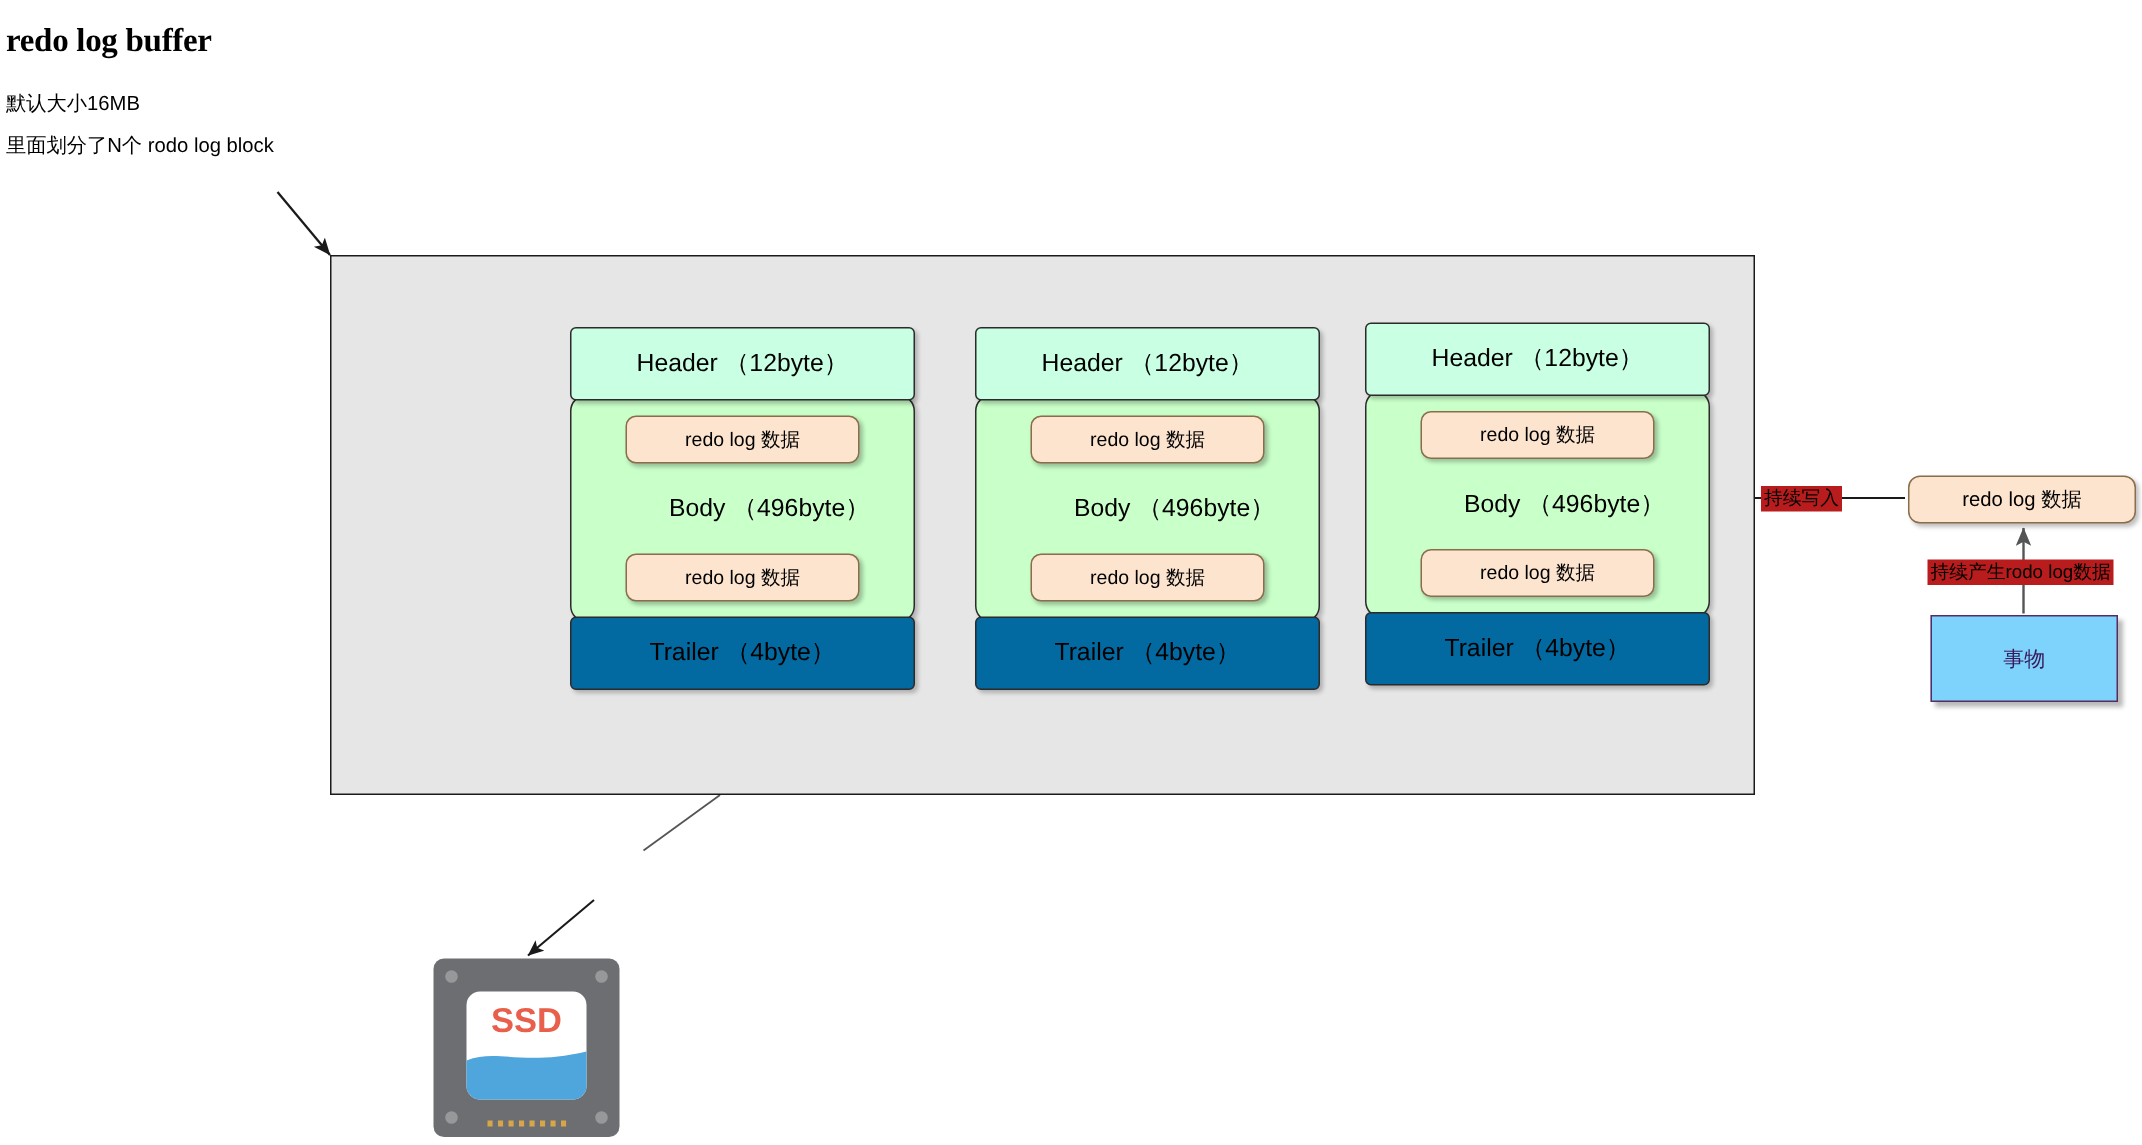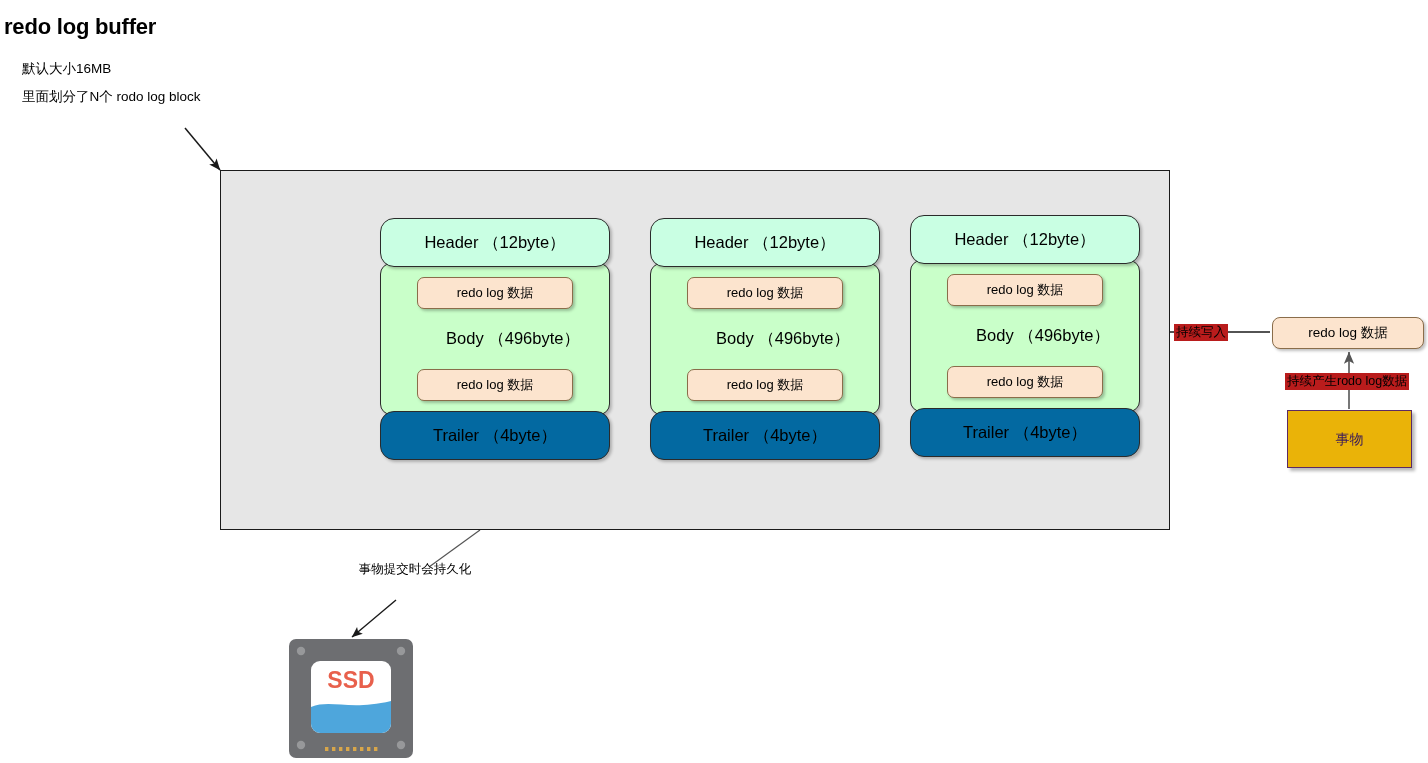--- a/index.html
+++ b/index.html
@@ -17,25 +17,25 @@
   }
   .abs { position: absolute; }
 
   
   #page-title {
     left: 4px; top: 14px;
     font-size: 22px;
     font-weight: bold;
     letter-spacing: -0.2px;
     white-space: nowrap;
+    font-family: Liberation Serif, serif;
   }
   .note {
     font-size: 13.5px;
     white-space: nowrap;
-    margin-left: 18px;
   }
   #note-1 { left: 4px; top: 60px; }
   #note-2 { left: 4px; top: 88px; text-align: right; }
 
   
   #connectors {
     left: 0; top: 0;
     width: 1428px; height: 763px;
     pointer-events: none;
   }
@@ -58,21 +58,21 @@
   #log-block-2 { left: 910px; top: 215px; }
 
   .block-header, .block-trailer {
     box-sizing: border-box;
     width: 100%;
     height: 49px;
     line-height: 47px;
     text-align: center;
     font-size: 16.5px;
     border: 1.3px solid #2b2b2b;
-    border-radius: 14px;
+    border-radius: 4px;
     box-shadow: 2px 2px 3px rgba(0,0,0,0.24);
     position: relative;
     z-index: 2;
   }
   .block-header {
     background: #c9ffe3;
   }
   .block-trailer {
     background: #0369a1;
   }
@@ -126,21 +126,21 @@
     box-shadow: 2px 2px 3px rgba(0,0,0,0.25);
   }
   #transaction-box {
     left: 1287px; top: 410px;
     width: 125px; height: 58px;
     box-sizing: border-box;
     line-height: 56px;
     text-align: center;
     font-size: 14px;
     color: #3a1a5a;
-    background: #eab308;
+    background: #7dd3fc;
     border: 1.3px solid #5b2a63;
     box-shadow: 3px 3px 3px rgba(0,0,0,0.28);
   }
   .edge-label {
     font-size: 12.5px;
     white-space: nowrap;
     background: #b91c1c;
     padding: 0 2px;
   }
   #label-continuous-write { left: 1174px; top: 324px; }
@@ -221,21 +221,20 @@
   </div>
   <div class="block-trailer">Trailer （4byte）</div>
 </div>
 
 <div class="abs edge-label" id="label-continuous-write">持续写入</div>
 <div class="abs" id="incoming-data-chip">redo log 数据</div>
 <div class="abs edge-label" id="label-continuous-produce">持续产生rodo log数据</div>
 <div class="abs" id="transaction-box">事物</div>
 
 <div class="abs" id="persist-notes">
-  <div>事物提交时会持久化</div>
 </div>
 
 <svg class="abs" id="ssd-device" viewBox="0 0 128 123">
   <rect x="2" y="2" width="124" height="119" rx="7" ry="7" fill="#6d6e71"></rect>
   <circle cx="14" cy="14" r="4.2" fill="#97989a"></circle>
   <circle cx="114" cy="14" r="4.2" fill="#97989a"></circle>
   <circle cx="14" cy="108" r="4.2" fill="#97989a"></circle>
   <circle cx="114" cy="108" r="4.2" fill="#97989a"></circle>
   <rect x="24" y="24" width="80" height="72" rx="9" ry="9" fill="#ffffff"></rect>
   <path d="M24 70 C44 62, 62 74, 104 64 L104 87 A9 9 0 0 1 95 96 L33 96 A9 9 0 0 1 24 87 Z" fill="#4ea6dc"></path>

